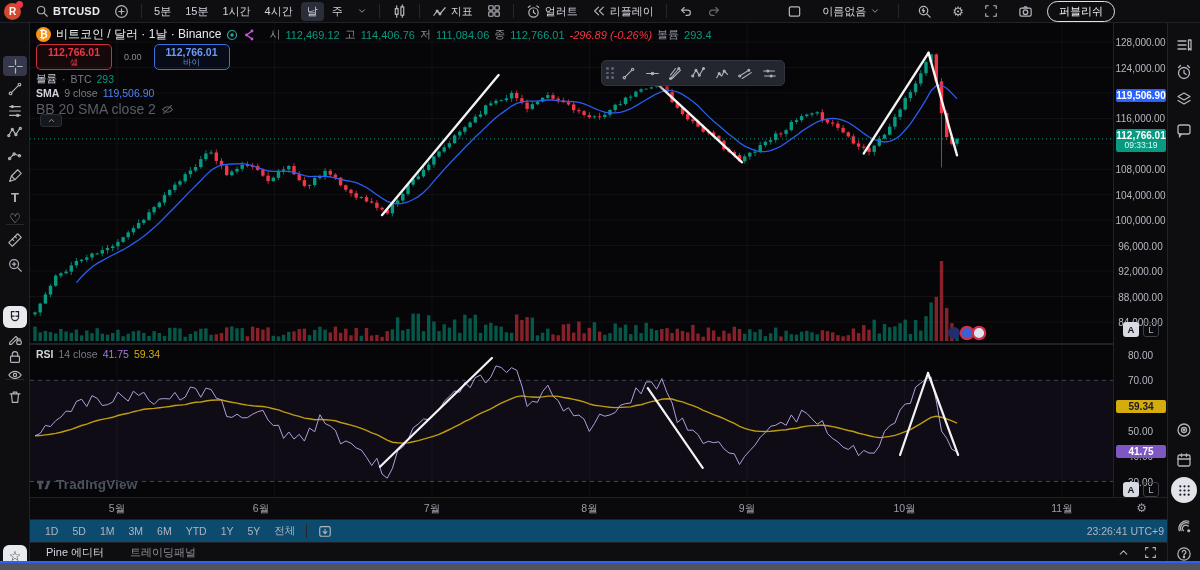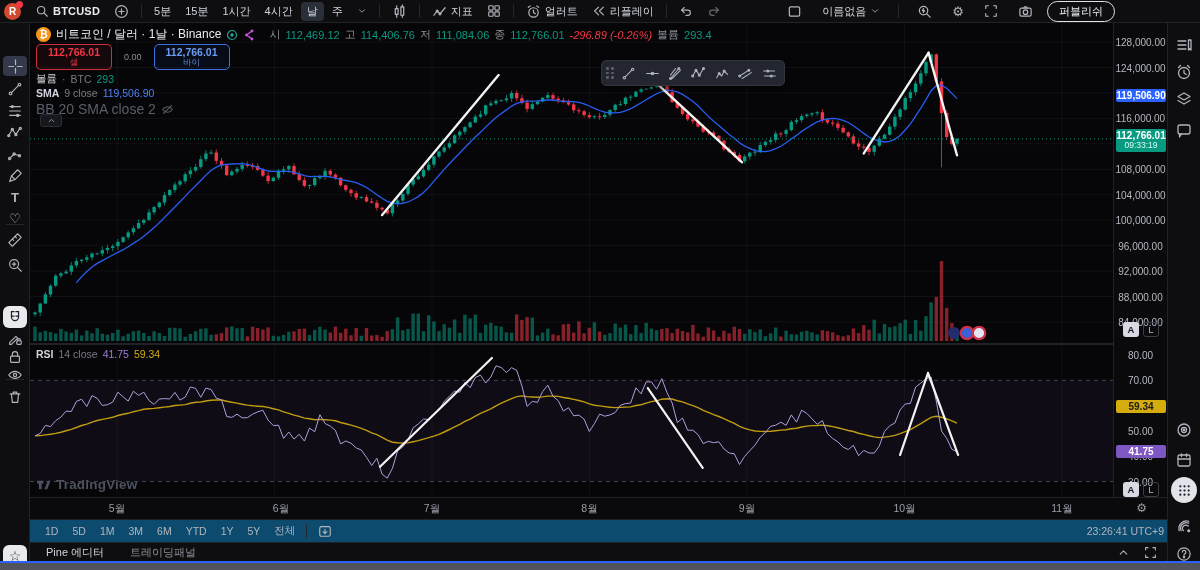--- a/index.html
+++ b/index.html
@@ -1089,21 +1089,21 @@
   <div class="badge pur" style="top: 421.772px;">41.75</div>
   <div class="al" style="top:459px">
     <span class="a">A</span>
     <span class="l">L</span>
   </div>
 </div>
 
 <div id="time-axis">
   <div id="ta-labels">
       <span class="t-lab" style="left:87.0px">5월</span>
-      <span class="t-lab" style="left:251px">6월</span>
+      <span class="t-lab" style="left:231px">6월</span>
       <span class="t-lab" style="left:402.0px">7월</span>
       <span class="t-lab" style="left:559.5px">8월</span>
       <span class="t-lab" style="left:717.0px">9월</span>
       <span class="t-lab" style="left:874.5px">10월</span>
       <span class="t-lab" style="left:1032.0px">11월</span>
     </div>
   <span id="ta-gear">⚙</span>
 </div>
 
 <div id="range-bar">

